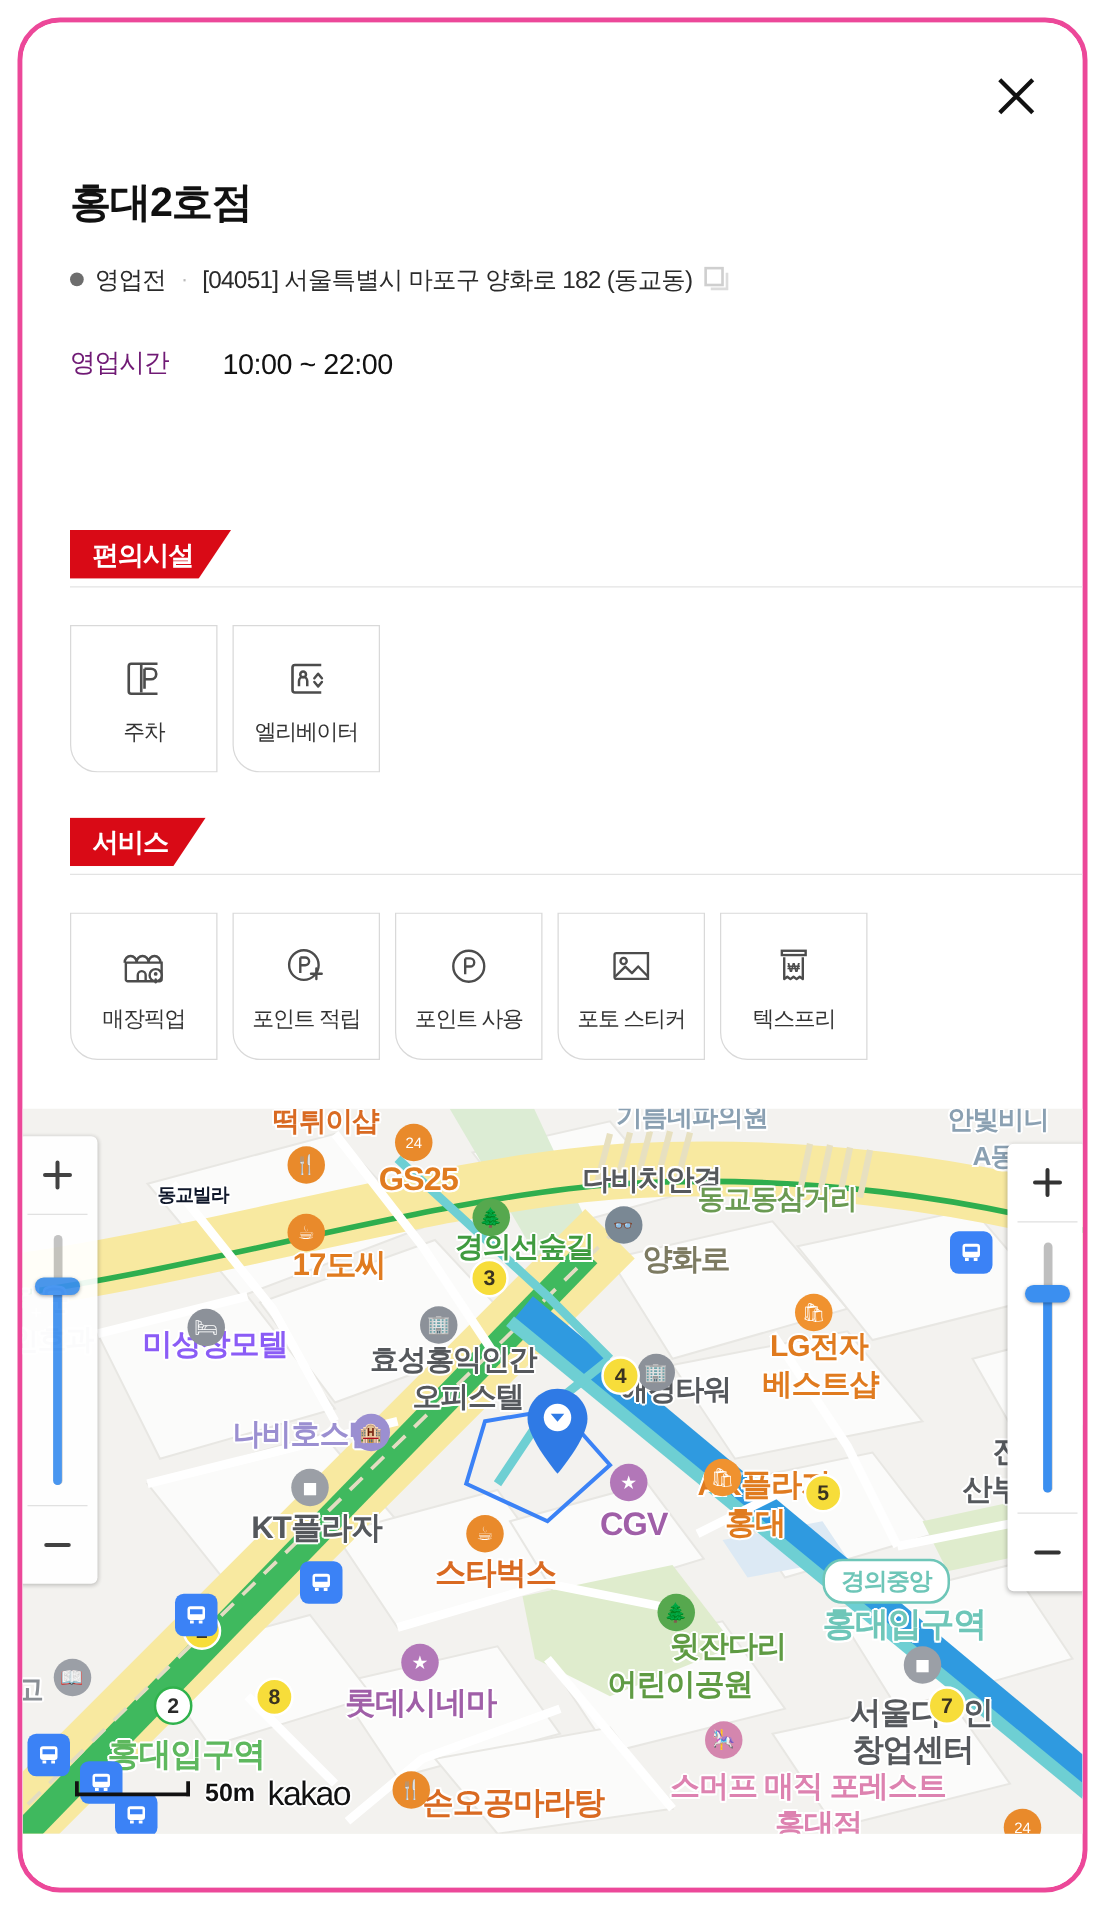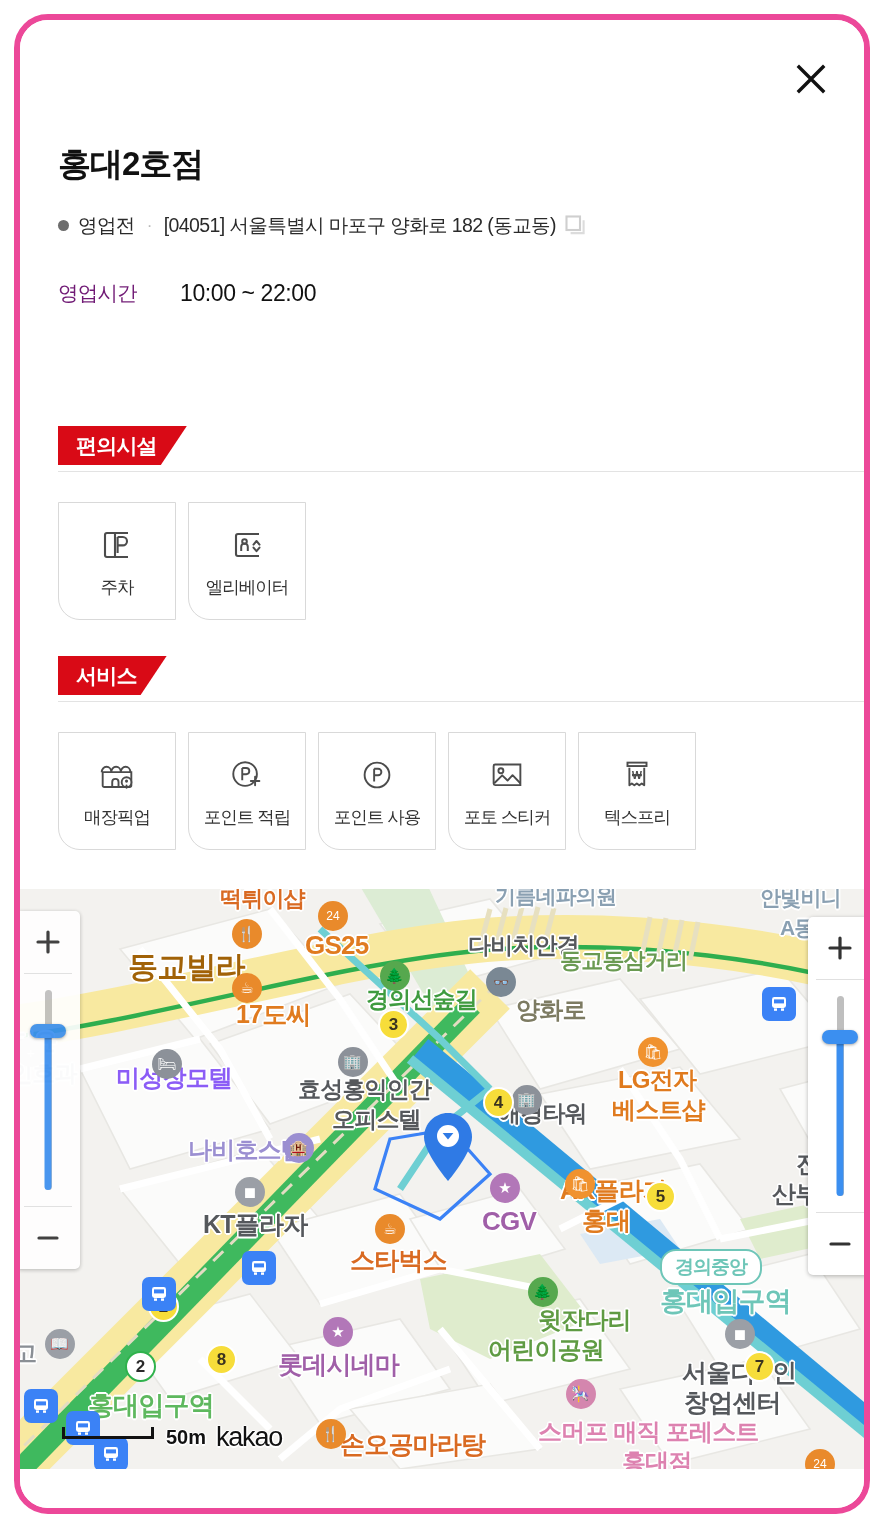--- a/index.html
+++ b/index.html
@@ -10,21 +10,21 @@
     font-family: "Liberation Sans", "DejaVu Sans", sans-serif;
     overflow: hidden;
   }
 
   
   #device-frame {
     position: absolute;
     left: 14px; top: 14px;
     width: 856px; height: 1500px;
     background: #ffffff;
-    border: 6px solid #ec4899;
+    border: 4px solid #ec4899;
     border-radius: 34px;
     overflow: hidden;
   }
   #device-frame::before{
     content:"";
     position:absolute; left:-5px; top:-5px; width:856px; height:1500px;
     border-radius:34px;
     box-shadow: -6px 2px 0 0 rgba(225,232,238,0.95);
     pointer-events:none;
     z-index:0;
@@ -408,21 +408,21 @@
         <path d="M630,28 L622,66"></path>
             <path d="M646,29 L638,67"></path>
             <path d="M662,31 L654,69"></path>
         <path d="M678,33 L670,71"></path>
       </g>
     </svg>
 
     <div id="map-labels">
           <div class="map-label" style="left: 200px; top: -2px; color: rgb(217, 106, 34); font-size: 22px;">떡튀이샵</div>
           <div class="map-label" style="left: 285px; top: 42px; color: rgb(224, 123, 31); font-size: 26px;">GS25</div>
-          <div class="map-label" style="left: 108px; top: 62px; color: #a16207; font-size: 30px; text-align: center;">동교빌라</div>
+          <div class="map-label" style="left: 108px; top: 62px; color: #0f172a; font-size: 15px; text-align: center;">동교빌라</div>
           <div class="map-label" style="left: 475px; top: -4px; color: rgb(138, 160, 178); font-size: 21px;">기름네파의원</div>
           <div class="map-label" style="left: 740px; top: -2px; color: rgb(138, 160, 178); font-size: 21px;">안빛비니</div>
           <div class="map-label" style="left: 760px; top: 28px; color: rgb(138, 160, 178); font-size: 21px;">A동</div>
           <div class="map-label" style="left: 448px; top: 44px; color: rgb(85, 88, 92); font-size: 23px;">다비치안경</div>
           <div class="map-label" style="left: 346px; top: 98px; color: rgb(63, 155, 63); font-size: 23px;">경의선숲길</div>
           <div class="map-label" style="left: 540px; top: 60px; color: rgb(106, 154, 82); font-size: 22px;">동교동삼거리</div>
           <div class="map-label" style="left: 216px; top: 112px; color: rgb(224, 123, 31); font-size: 25px;">17도씨</div>
           <div class="map-label" style="left: 496px; top: 108px; color: rgb(125, 123, 98); font-size: 24px;">양화로</div>
           <div class="map-label" style="left: -8px; top: 140px; color: rgb(196, 203, 210); font-size: 23px;">터윤</div>
           <div class="map-label" style="left: -10px; top: 172px; color: rgb(196, 203, 210); font-size: 23px;">인호과</div>

